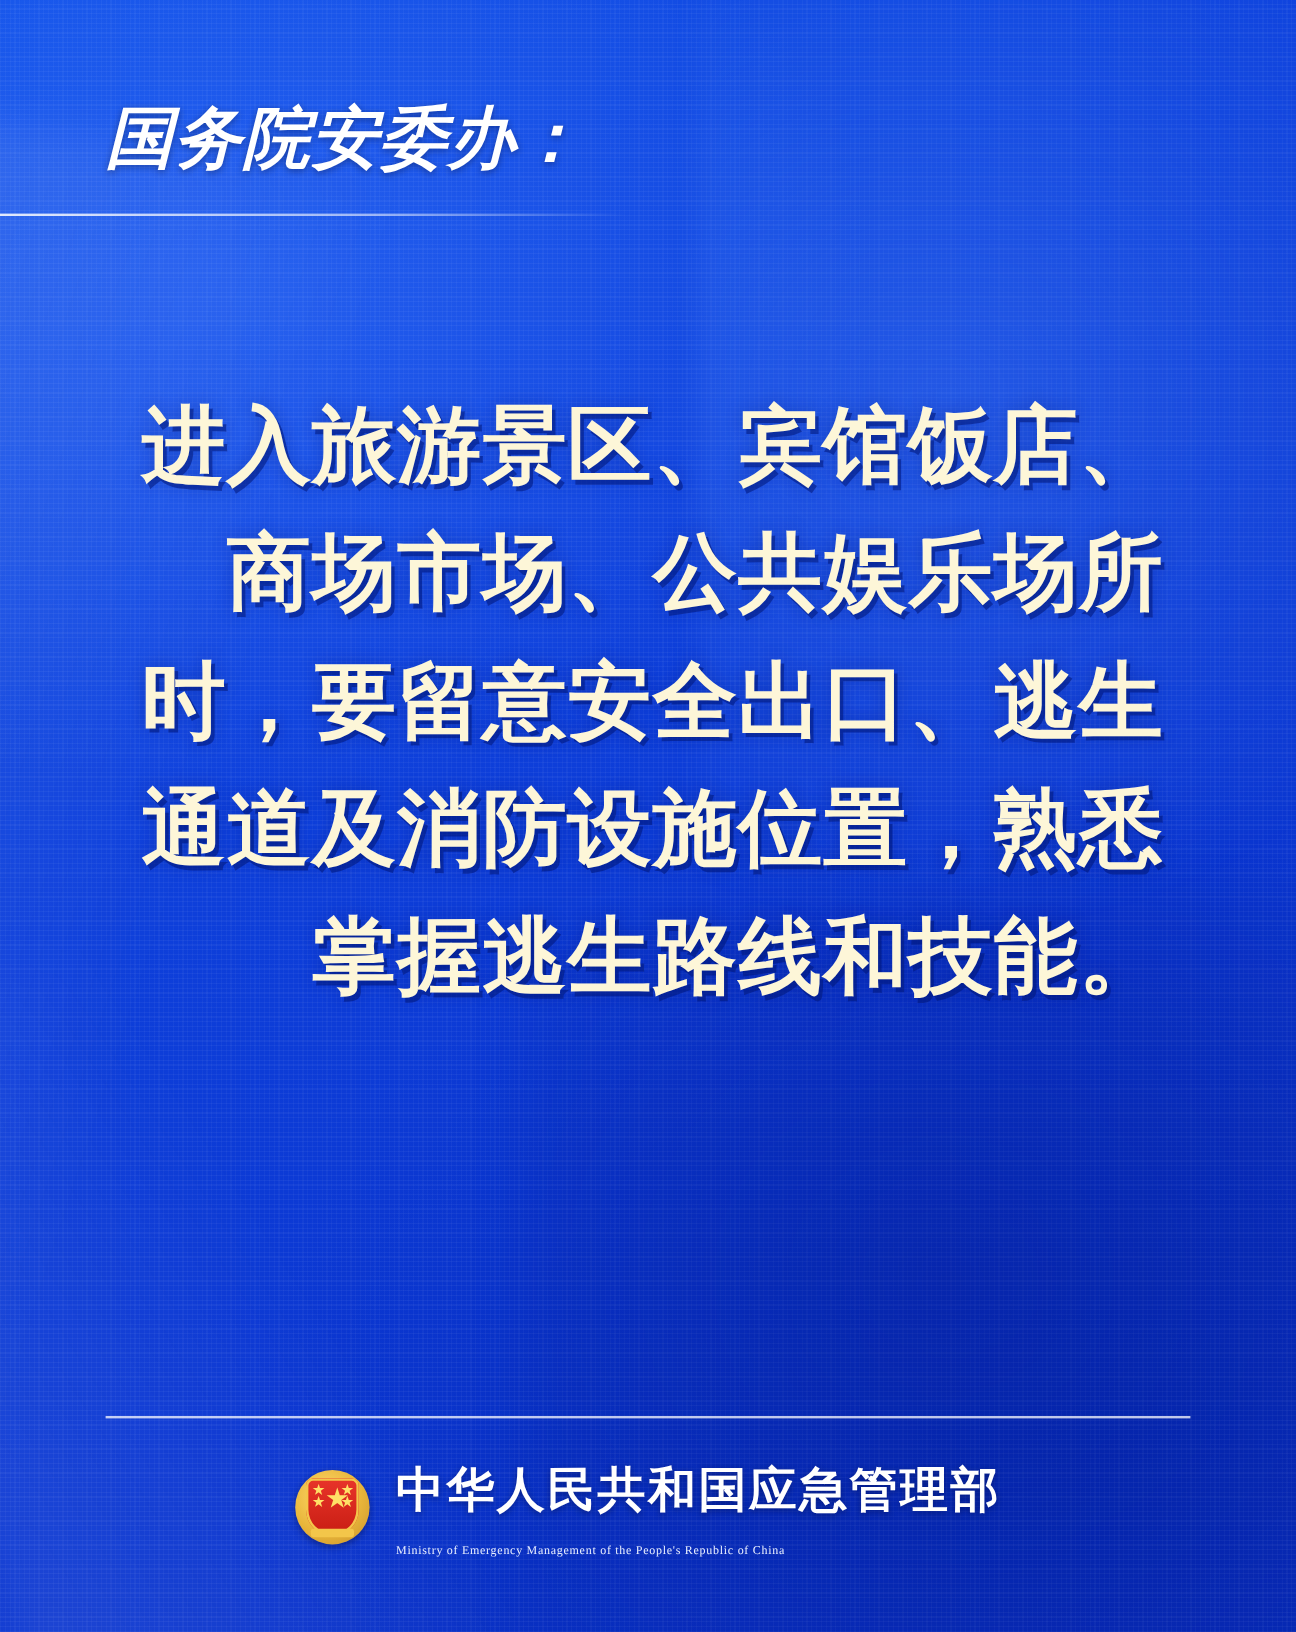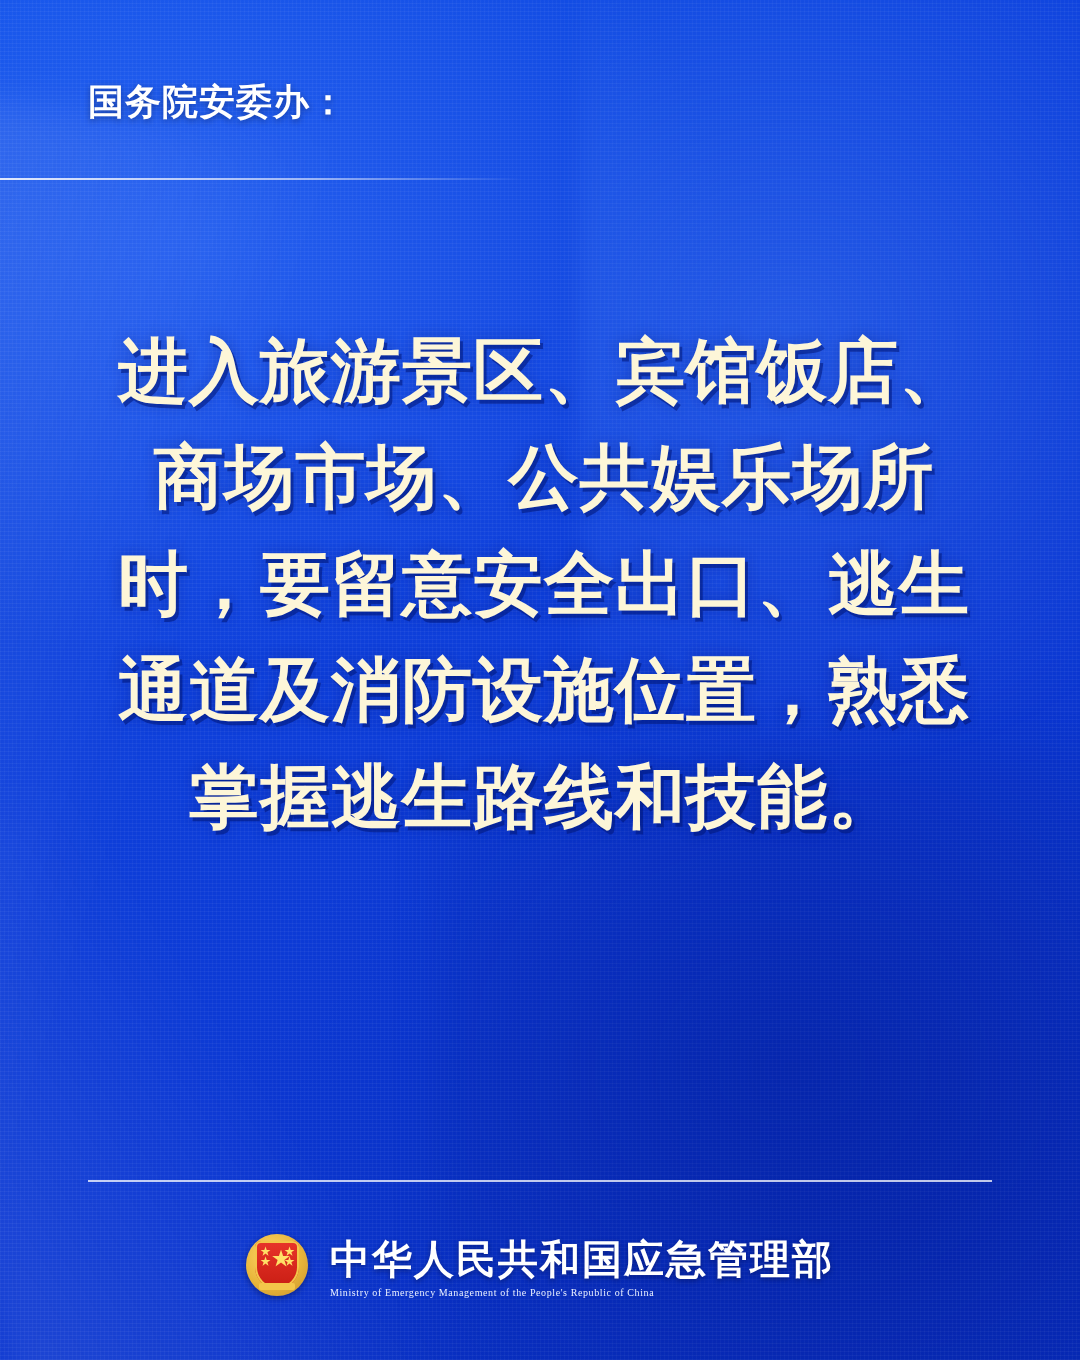--- a/index.html
+++ b/index.html
@@ -64,25 +64,26 @@
     left: 40%; top: 55%;
     width: 900px; height: 800px;
     background: radial-gradient(ellipse at 40% 40%, rgba(5,25,140,0.35) 0%, rgba(5,25,140,0) 70%);
     filter: blur(20px);
   }
 
   .kicker {
     position: absolute;
     left: 88px;
     top: 78px;
-    font-size: 36px;
+    font-size: 56px;
     font-weight: bold;
     color: #ffffff;
     letter-spacing: 1px;
     text-shadow: 0 2px 6px rgba(0,0,20,0.35);
+    font-style: italic;
   }
 
   .kicker-rule {
     position: absolute;
     left: 0px;
     top: 178px;
     width: 522px;
     height: 2px;
     background: linear-gradient(to right, rgba(255,255,255,0.85) 0%, rgba(255,255,255,0.55) 60%, rgba(255,255,255,0.0) 100%);
   }
@@ -93,21 +94,21 @@
     top: 318px;
     width: 852px;
     font-size: 70px;
     line-height: 1.52;
     font-weight: bold;
     color: #fdf6d8;
     letter-spacing: 1px;
     text-shadow:
       3px 4px 0 rgba(0,22,120,0.55),
       0 0 14px rgba(0,20,110,0.30);
-    text-align: center;
+    text-align: right;
   }
 
   .footer-rule {
     position: absolute;
     left: 88px;
     bottom: 178px;
     width: 904px;
     height: 2px;
     background: rgba(255,255,255,0.75);
   }
@@ -157,21 +158,21 @@
     left: 13px; bottom: 6px;
     width: 36px; height: 7px;
     background: #f3c64a;
     border-radius: 2px;
   }
 
   .footer-text {
     display: flex;
     flex-direction: column;
     align-items: flex-start;
-    gap: 0;
+    gap: 18px;
   }
   .footer-cn {
     font-size: 40px;
     font-weight: bold;
     color: #ffffff;
     letter-spacing: 2px;
     text-shadow: 0 2px 5px rgba(0,0,30,0.35);
   }
   .footer-en {
     font-family: "Liberation Serif", serif;

